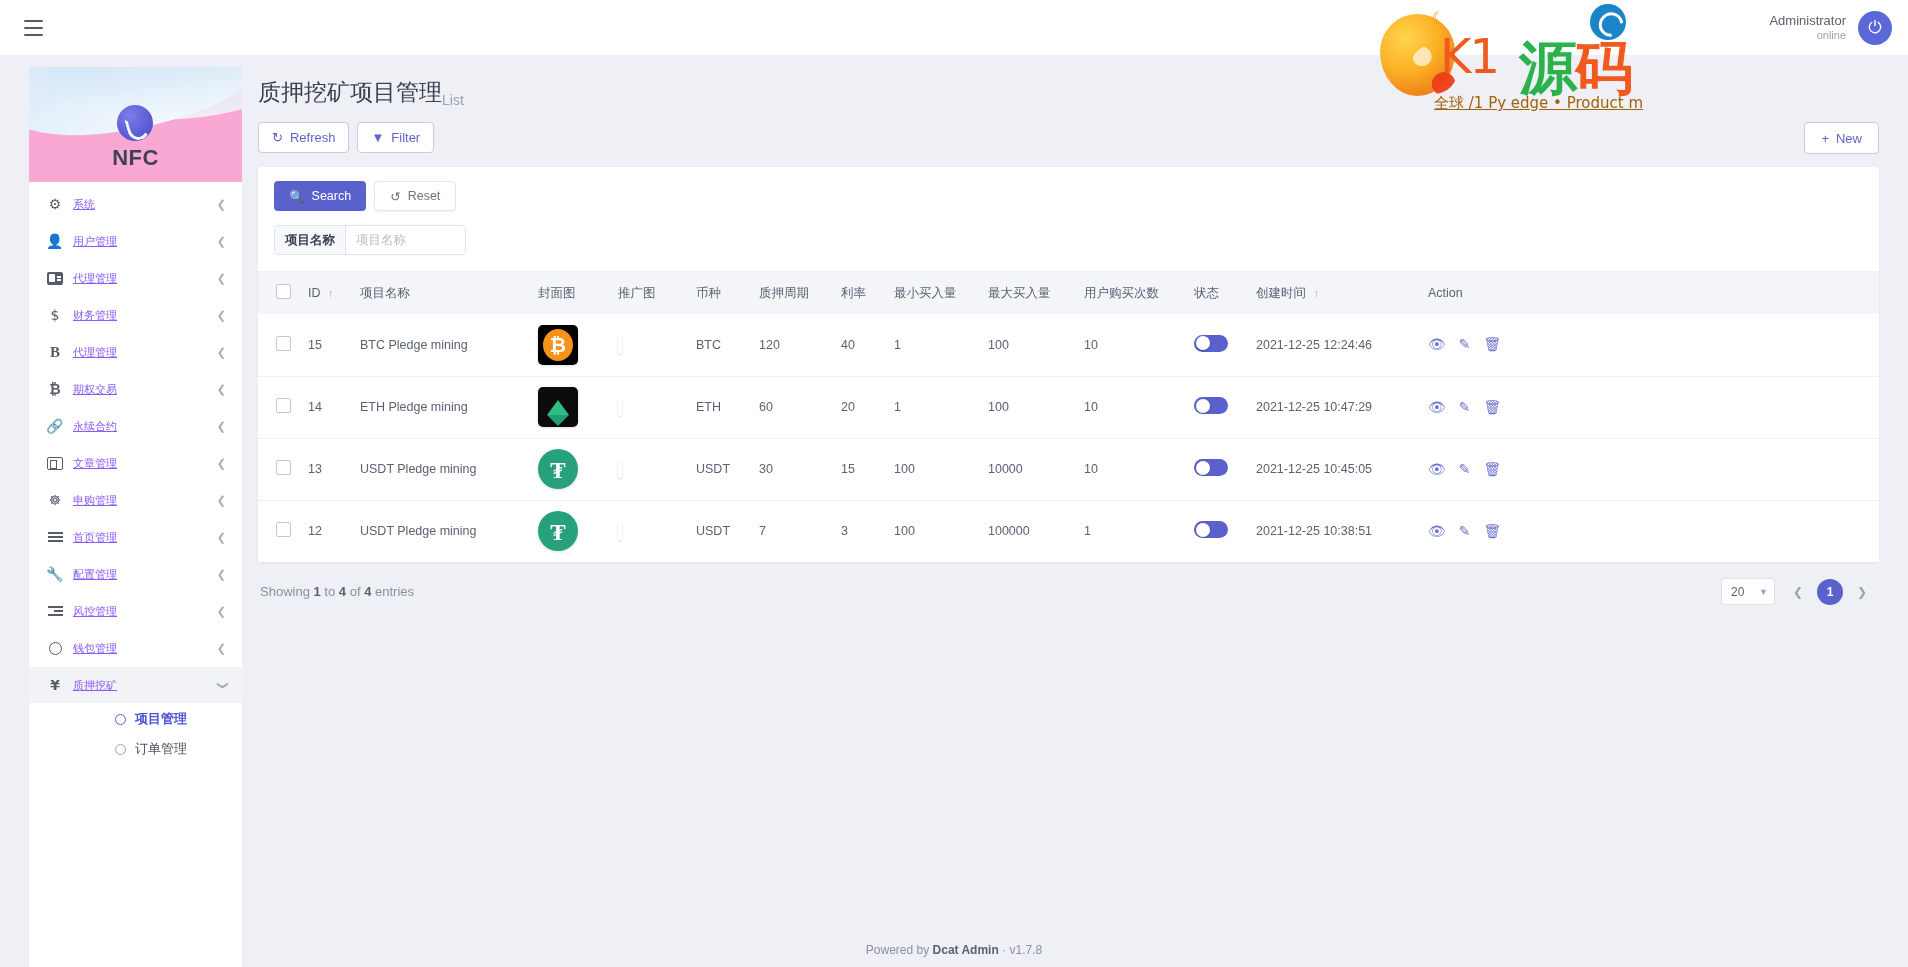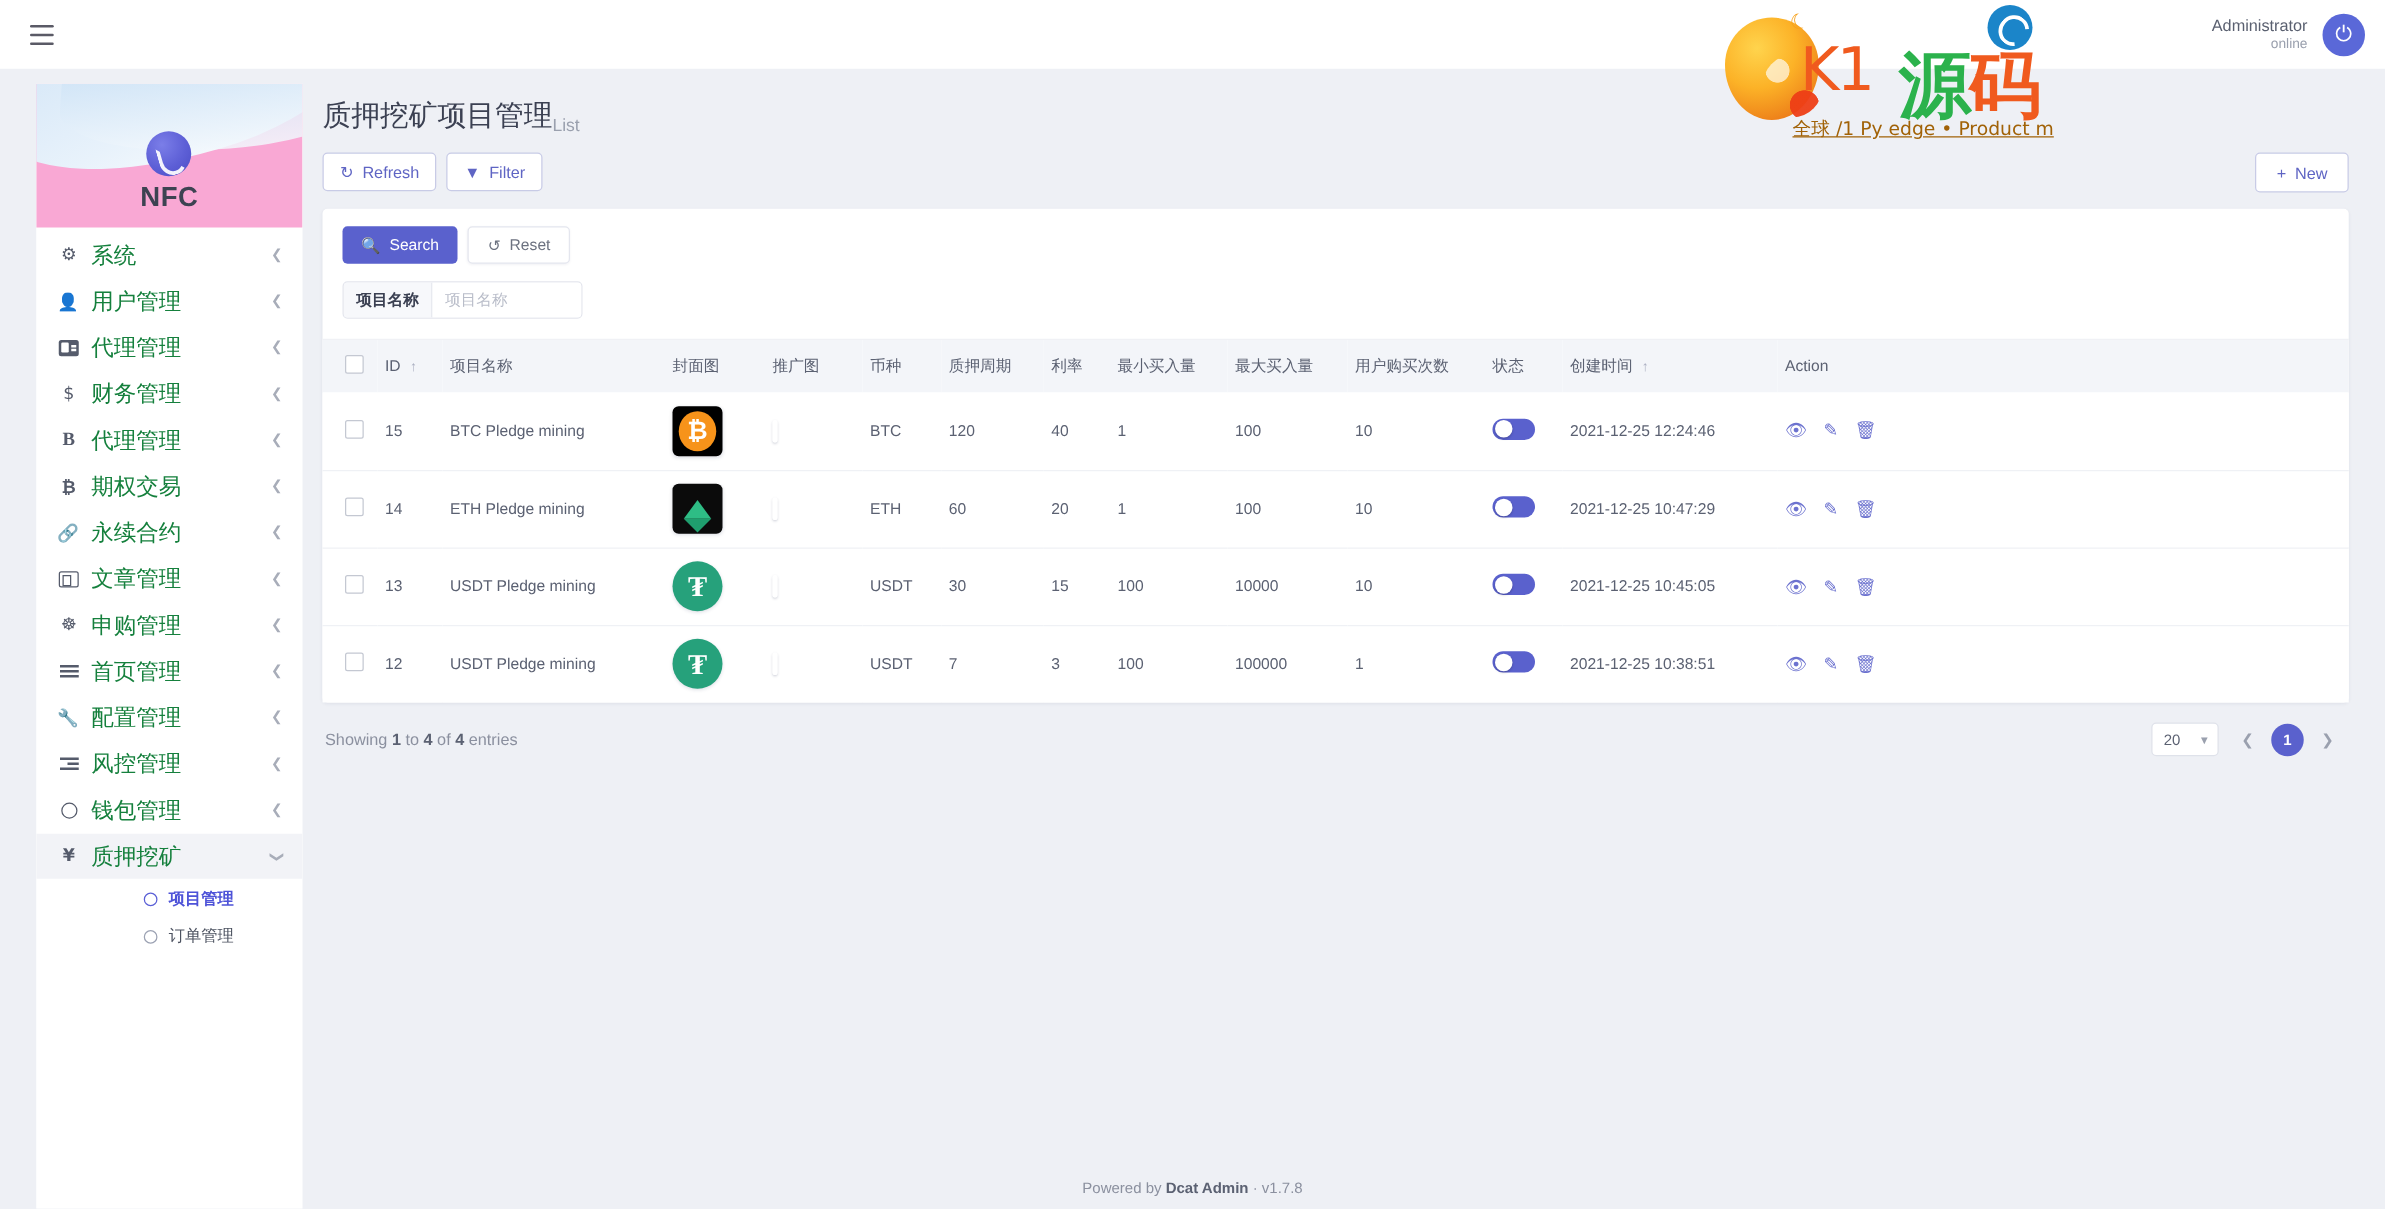--- a/index.html
+++ b/index.html
@@ -139,22 +139,23 @@
     padding: 0 16px 0 14px; cursor: pointer; position: relative;
     margin-bottom: 1px;
   }
   .menu-item.active { background: #f2f3f7; }
   .mi-icon {
     width: 24px; min-width: 24px; text-align: center;
     font-size: 14px; color: #555b6b;
     display: inline-flex; align-items: center; justify-content: center;
   }
   .mi-label {
-    flex: 1; font-size: 18px; color: #15803d; margin-left: 6px;
+    flex: 1; font-size: 11px; color: #8b5cf6; margin-left: 6px;
     white-space: nowrap;
+    text-decoration: underline;
   }
   .mi-arrow { font-size: 11px; color: #a8adb9; line-height: 1; }
   .mi-arrow.down { transform: rotate(-90deg); }
 
   .submenu { }
   .sub-item {
     height: 30px; display: flex; align-items: center;
     padding-left: 86px; cursor: pointer;
   }
   .sub-bullet {

